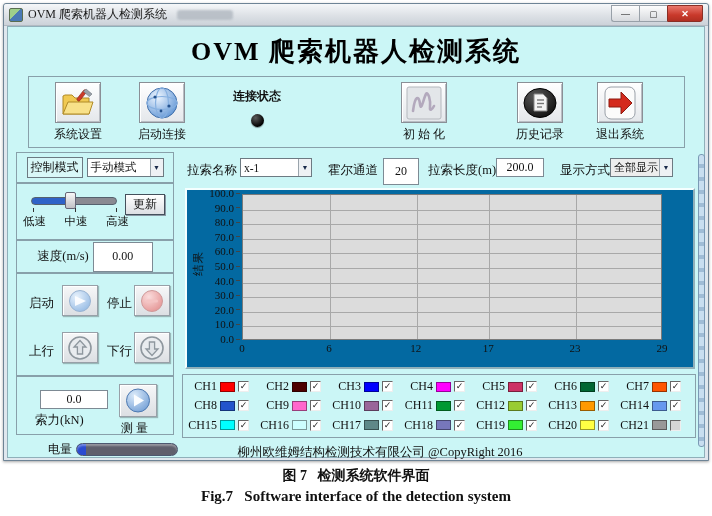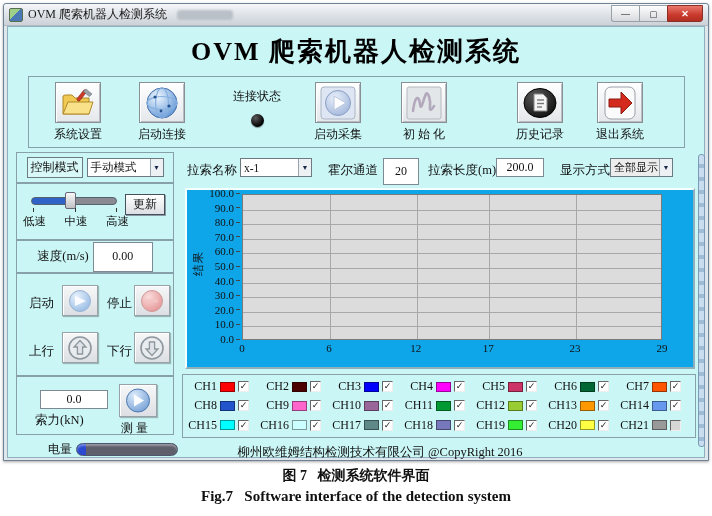--- a/index.html
+++ b/index.html
@@ -39,21 +39,21 @@
 
   
   .toolbar { position:absolute; left:24px; top:72px; width:657px; height:72px;
     border:1px solid #88a0aa; }
   .tb-item { position:absolute; top:5px; width:66px; display:flex; flex-direction:column;
     align-items:center; cursor:pointer; }
   .icon-btn { width:46px; height:41px; display:flex; align-items:center; justify-content:center;
     background:linear-gradient(#ffffff,#e4e7eb); border:1px solid #8a8f96;
     box-shadow:inset 1px 1px 0 #fff, inset -1px -1px 0 #b9bdc3; }
   .tb-label { margin-top:3px; font-size:12px; white-space:nowrap; }
-  .tb-led-group { position:absolute; top:8px; width:80px; display:flex; flex-direction:column; align-items:center; }
+  .tb-led-group { position:absolute; top:8px; width:80px; display:flex; flex-direction:column; align-items:center;font-weight:bold; }
   .led { width:13px; height:13px; margin-top:9px; border-radius:50%;
     background:radial-gradient(circle at 35% 30%, #5a5a5a, #000 70%); box-shadow:0 1px 1px rgba(0,0,0,.4); }
 
   
   .lp-box { position:absolute; left:12px; width:158px; border:1px solid #88a0aa; }
   .box-mode { top:148px; height:31px; display:flex; align-items:center; justify-content:center; gap:4px; }
   .mode-label { font-size:12px; border:1px solid #6d7a82; padding:1px 3px; background:#d9f8f8; }
   .dropdown { height:19px; background:#fff; border:1px solid #6d7a82; display:flex;
     align-items:center; cursor:pointer; }
   .dd-text { flex:1; font-size:11.5px; padding:15px 3px; white-space:nowrap; overflow:hidden; }
@@ -93,21 +93,21 @@
     background:linear-gradient(90deg,#2a4ad0 0 9px,#5f5f6c 9px);
     box-shadow:inset 0 2px 2px rgba(255,255,255,.35); }
 
   
   .cc-label { position:absolute; top:158px; font-size:12.5px; white-space:nowrap; }
   .cc-field { position:absolute; top:154px; }
   .cc-dd { position:absolute; top:154px; }
 
   
   .chart-panel { position:absolute; left:181px; top:184px; width:510px; height:181px;
-    background:#0ea5e9; border-top:2px solid #f4ffff; border-left:2px solid #f4ffff;
+    background:#0369a1; border-top:2px solid #f4ffff; border-left:2px solid #f4ffff;
     border-right:2px solid #8fb0ba; border-bottom:2px solid #8fb0ba; }
   .plot { position:absolute; left:55px; top:4px; width:420px; height:146px;
     background:#dcdcdc; border:1px solid #7a7a7a; }
   .hgrid { position:absolute; left:0; right:0; height:1px; background:#a8a8a8; }
   .vgrid { position:absolute; top:0; bottom:0; width:1px; background:#a8a8a8; }
   .yticks { position:absolute; left:0; top:4px; width:53px; height:146px; }
   .ytick { position:absolute; left:0; right:0; display:flex; justify-content:flex-end; align-items:center;
     font-size:11px; }
   .ytick::after { content:""; display:inline-block; width:4px; height:1px; background:#444; margin-left:2px; }
   .xticks { position:absolute; left:55px; top:152px; width:420px; height:13px; }
@@ -194,36 +194,20 @@
           </svg>
         </div>
         <span class="tb-label">启动连接</span>
       </div>
 
       <div class="tb-led-group" style="left:188px">
         <span class="tb-label">连接状态</span>
         <div class="led"></div>
       </div>
 
-      <div class="tb-item" style="left:276px">
-        <div class="icon-btn">
-          <svg width="36" height="34" viewBox="0 0 36 34">
-            <defs>
-                <radialGradient id="g-cap" cx="38%" cy="30%" r="80%">
-              <stop offset="0" stop-color="#e9f0fa"></stop>
-                  <stop offset="1" stop-color="#9fb4da"></stop>
-                </radialGradient>
-              </defs>
-            <rect x="1" y="1" width="34" height="32" rx="3" fill="#dde6f2" stroke="#aab6c6"></rect>
-            <circle cx="18" cy="17" r="12.5" fill="url(#g-cap)" stroke="#8aa0c4"></circle>
-            <polygon points="14,10 26,17 14,24" fill="#fdfdff" stroke="#b9c6dc"></polygon>
-          </svg>
-        </div>
-        <span class="tb-label">启动采集</span>
-      </div>
 
       <div class="tb-item" style="left:362px">
         <div class="icon-btn">
           <svg width="36" height="34" viewBox="0 0 36 34">
             <rect x="1" y="1" width="34" height="32" rx="2" fill="#e3e6e9" stroke="#b4b8bd"></rect>
             <path d="M7 25 C9 9 13 9 14 18 C15 27 18 11 20 8 C22 5 25 14 24 22 C23.6 25 26 24 28 20" fill="none" stroke="#b3a9bd" stroke-width="2.6" stroke-linecap="round"></path>
           </svg>
         </div>
         <span class="tb-label">初 始 化</span>
       </div>

